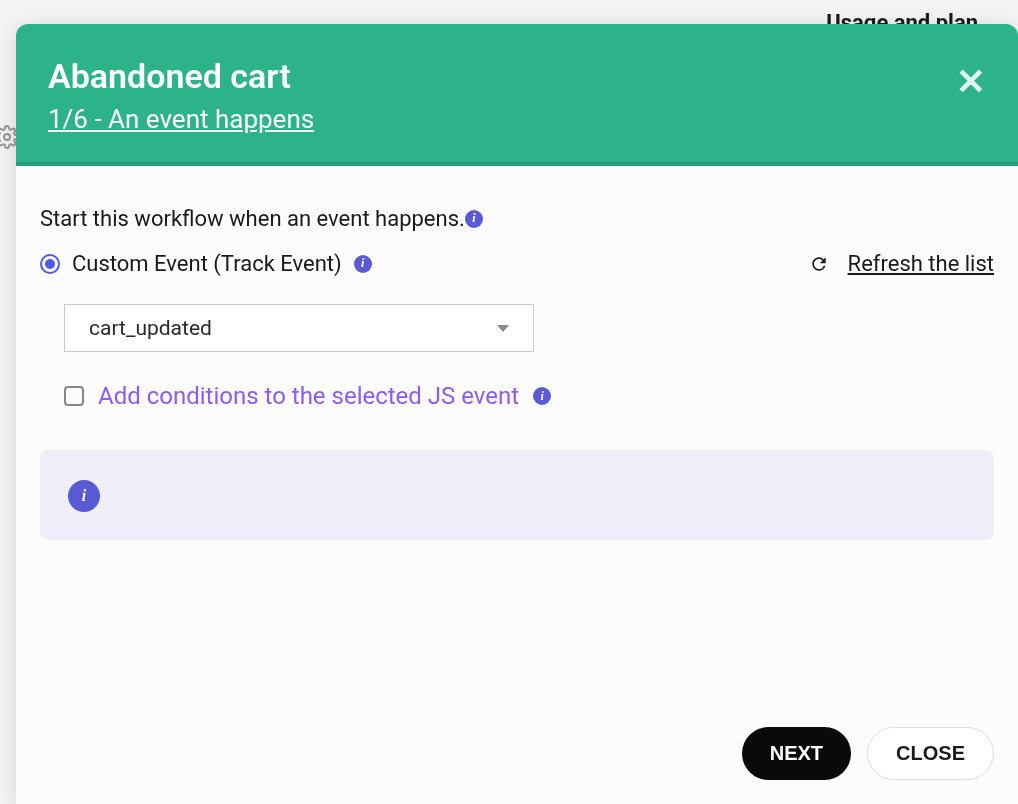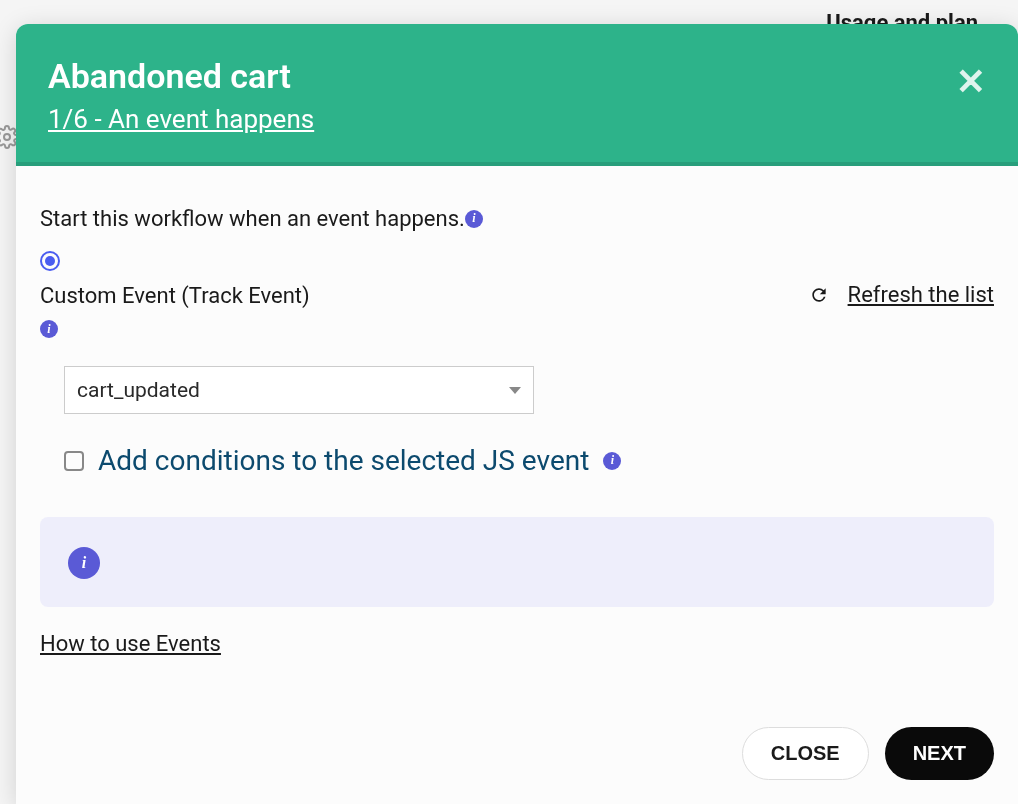--- a/index.html
+++ b/index.html
@@ -101,22 +101,22 @@
       font-family: Georgia, serif;
     }
     .event-row {
       display: flex;
       justify-content: space-between;
       align-items: center;
       margin-bottom: 28px;
     }
     .radio-group {
       display: flex;
+      align-items: center;
       gap: 12px;
-      flex-direction: column;
     }
     .radio-btn {
       width: 20px;
       height: 20px;
       border-radius: 50%;
       border: 2px solid #4a5cf0;
       display: flex;
       align-items: center;
       justify-content: center;
       cursor: pointer;
@@ -142,21 +142,21 @@
     }
     .select-box {
       margin-left: 24px;
       width: 470px;
       height: 48px;
       border: 1px solid #ccc;
       background: #fff;
       display: flex;
       align-items: center;
       justify-content: space-between;
-      padding: 0 12px;
+      padding: 0 24px;
       font-size: 21px;
       color: #2a2a2a;
       cursor: pointer;
       margin-bottom: 30px;
     }
     .dropdown-caret {
       width: 0;
       height: 0;
       border-left: 6px solid transparent;
       border-right: 6px solid transparent;
@@ -170,22 +170,22 @@
       margin-bottom: 40px;
     }
     .checkbox {
       width: 20px;
       height: 20px;
       border: 2px solid #888;
       border-radius: 4px;
       cursor: pointer;
     }
     .checkbox-label {
-      font-size: 28px;
-      color: #0c4a6e;
+      font-size: 24px;
+      color: #8b5cf6;
       text-align: right;
     }
     .info-box {
       background: #eeeefb;
       border-radius: 8px;
       padding: 28px 28px;
       display: flex;
       gap: 24px;
       align-items: flex-start;
       margin-bottom: 24px;
@@ -290,20 +290,19 @@
     <div class="checkbox-row">
       <div class="checkbox"></div>
       <span class="checkbox-label">Add conditions to the selected JS event</span>
       <span class="info-icon">i</span>
     </div>
 
     <div class="info-box">
       <div class="info-box-icon">i</div>
     </div>
 
-    <a class="help-link">How to use Events</a>
 
     <div class="modal-footer">
+      <button class="btn btn-next">NEXT</button>
       <button class="btn btn-close">CLOSE</button>
-      <button class="btn btn-next">NEXT</button>
     </div>
   </div>
 </div>
 
 </body></html>

